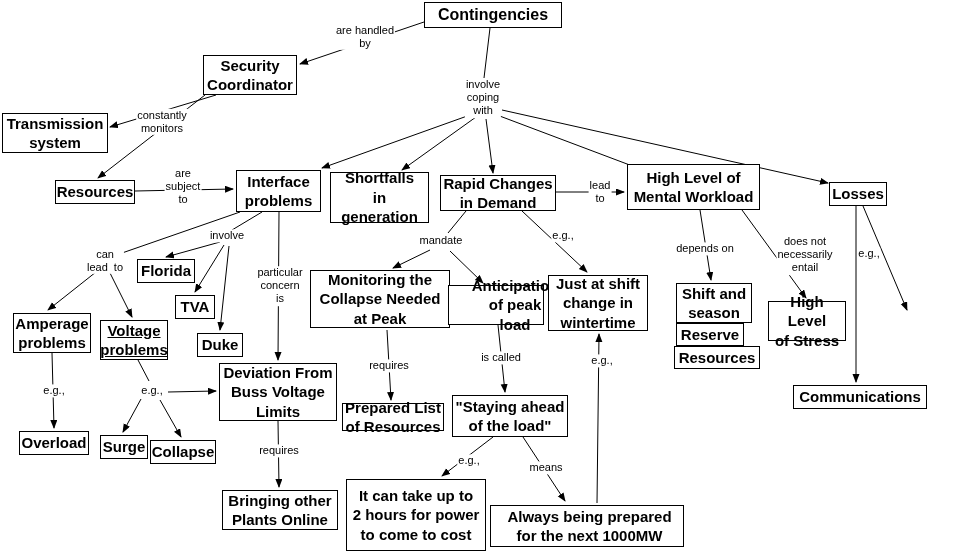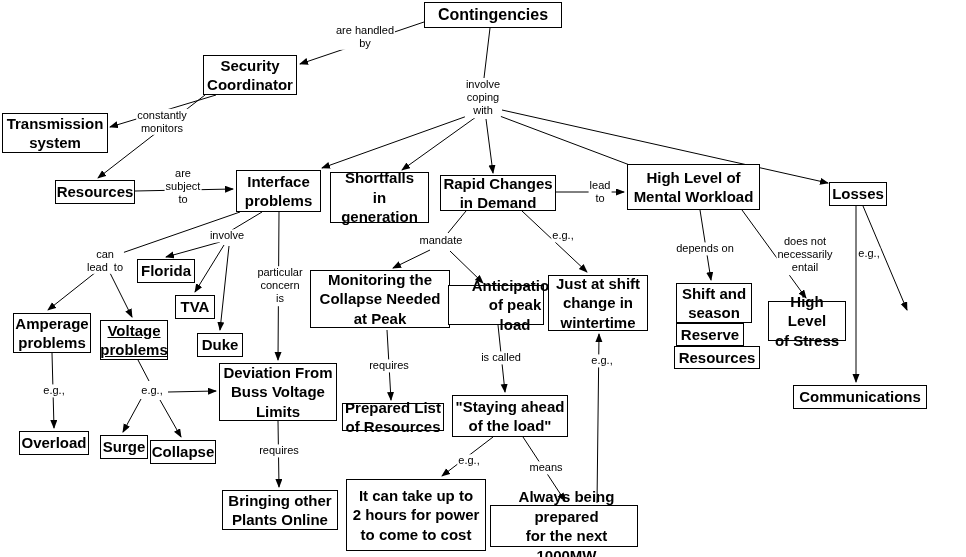--- a/index.html
+++ b/index.html
@@ -151,15 +151,15 @@
 of the load"</div>
     <div class="node" style="left: 19px; top: 431px; width: 70px; height: 24px;">Overload</div>
     <div class="node" style="left: 100px; top: 435px; width: 48px; height: 24px;">Surge</div>
     <div class="node" style="left: 150px; top: 440px; width: 66px; height: 24px;">Collapse</div>
     <div class="node" style="left: 793px; top: 385px; width: 134px; height: 24px;">Communications</div>
     <div class="node" style="left: 222px; top: 490px; width: 116px; height: 40px;">Bringing other
 Plants Online</div>
     <div class="node" style="left: 346px; top: 479px; width: 140px; height: 72px;">It can take up to
 2 hours for power
 to come to cost</div>
-    <div class="node" style="left: 490px; top: 505px; width: 148px; height: 42px; padding-left: 7px;">Always being prepared
+    <div class="node" style="left: 490px; top: 505px; width: 194px; height: 42px; padding-left: 7px;">Always being prepared
 for the next 1000MW</div>
   </div>
 
 </body></html>

